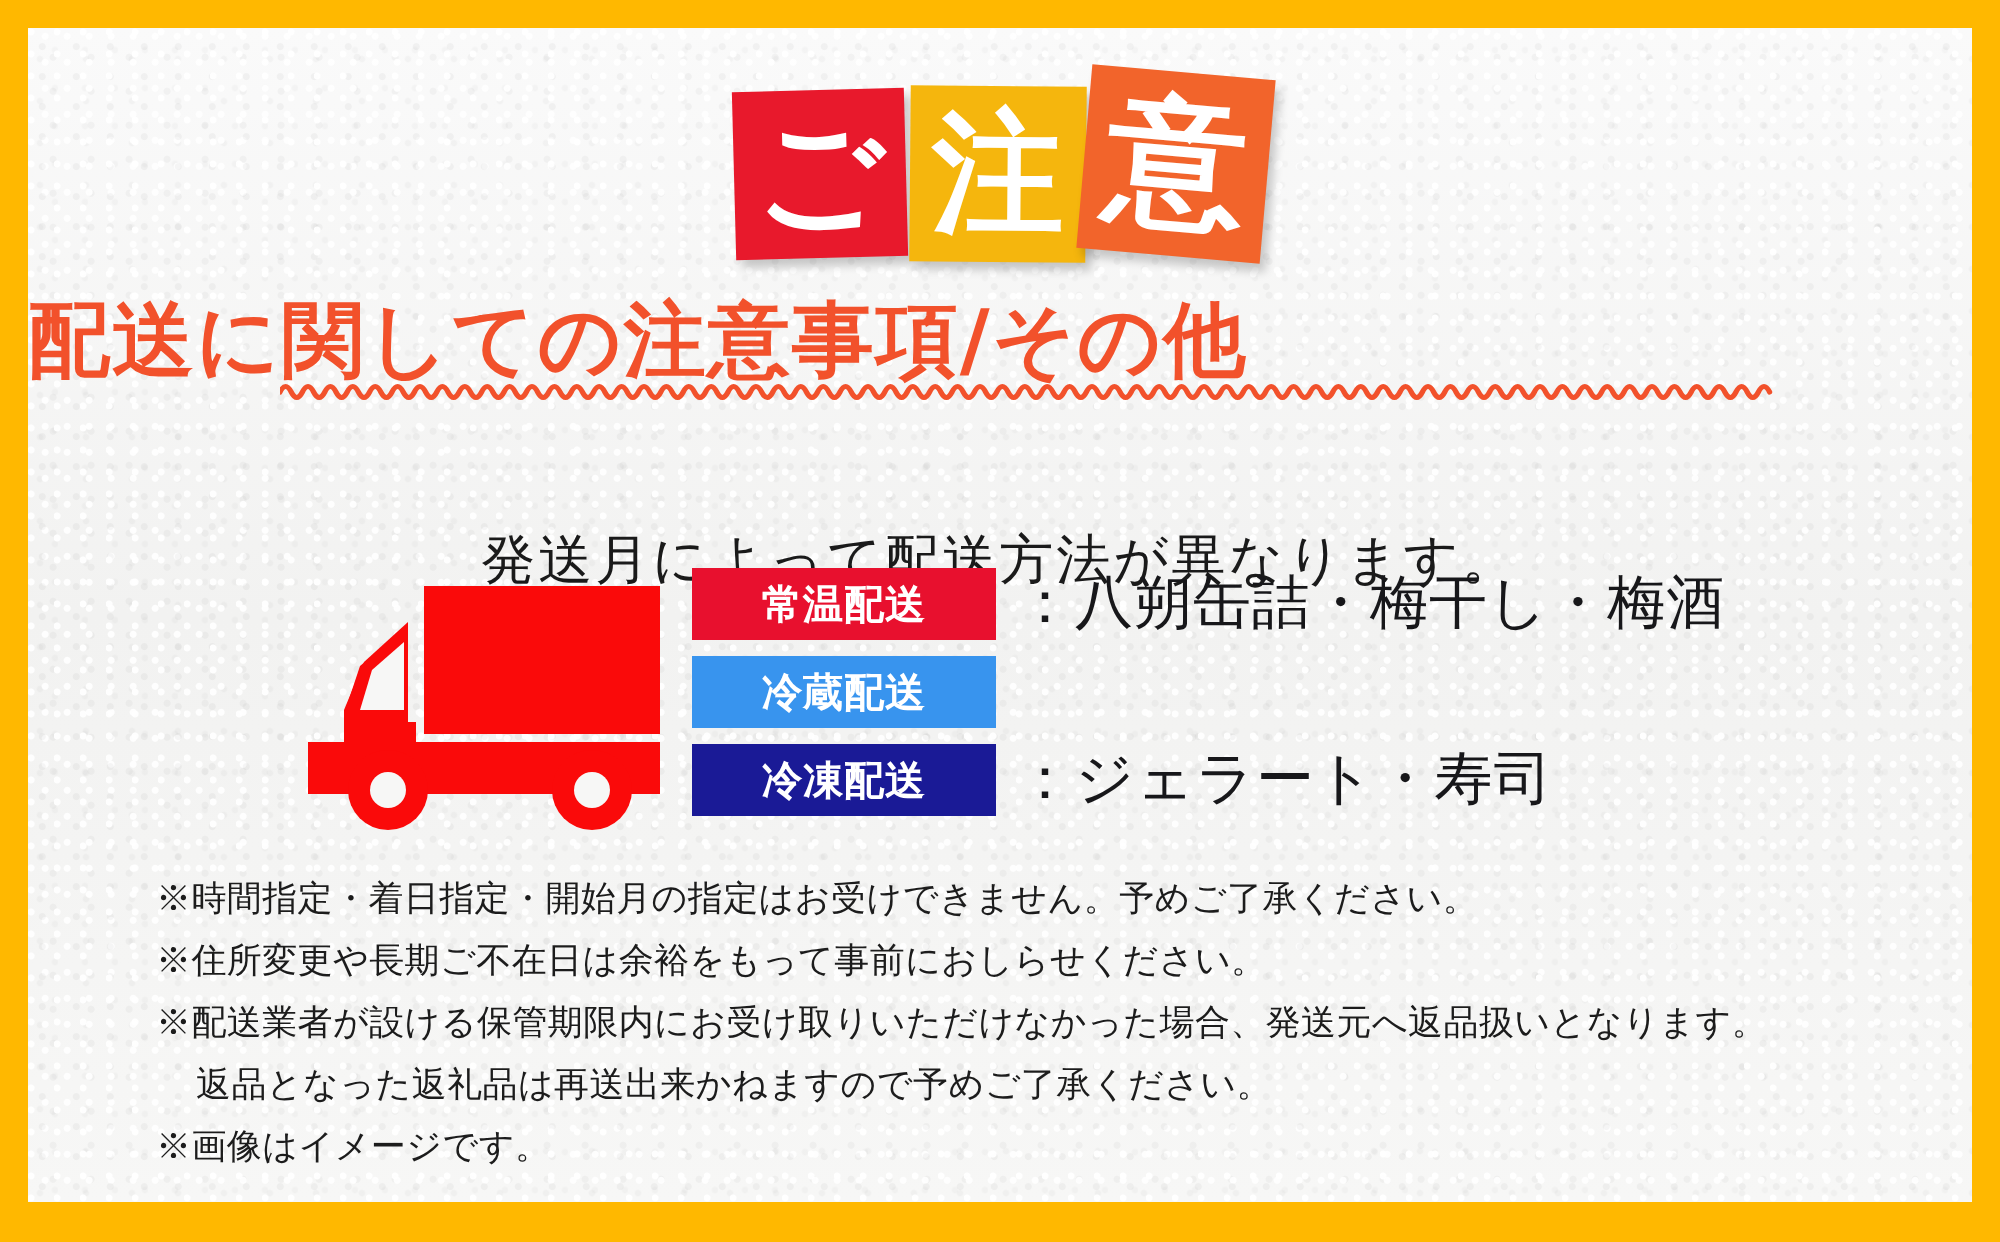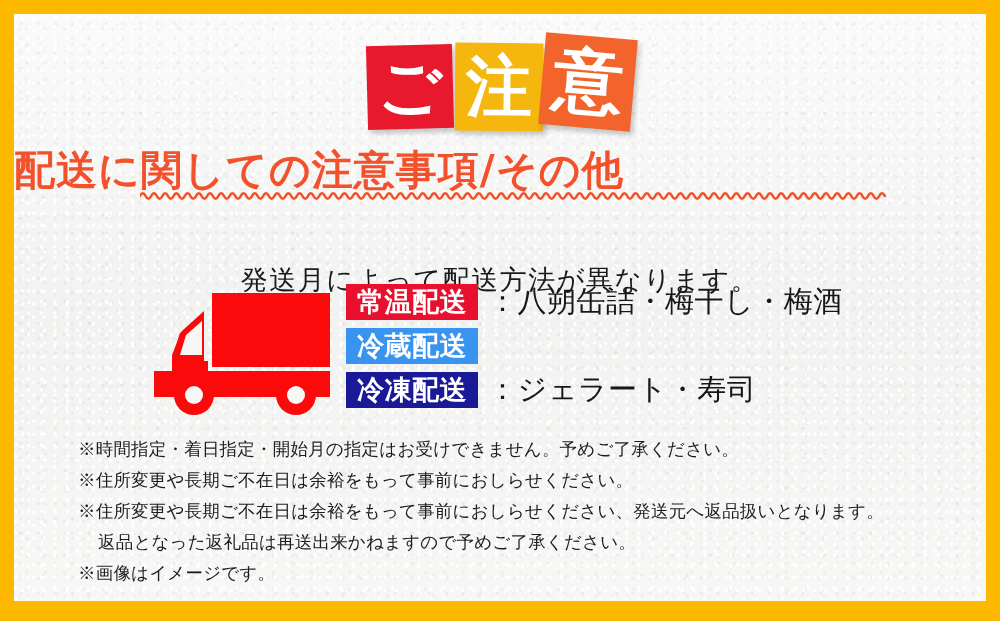--- a/index.html
+++ b/index.html
@@ -145,24 +145,24 @@
   }
   .delivery-row {
     display: flex;
     align-items: center;
     height: 44px;
   }
   .delivery-badge {
     display: flex;
     align-items: center;
     justify-content: center;
-    width: 132px;
+    width: 152px;
     height: 36px;
     color: #FFFFFF;
-    font-size: 27px;
+    font-size: 20px;
     font-weight: bold;
     letter-spacing: 0.5px;
     font-family: "DejaVu Sans", "Liberation Sans", sans-serif;
     white-space: nowrap;
   }
   .delivery-items {
     margin-left: 10px;
     color: #17171A;
     font-size: 29px;
     letter-spacing: 0.5px;
@@ -246,19 +246,19 @@
           <div class="delivery-badge" style="background:#1A1A96;">冷凍配送</div>
           <div class="delivery-items"><span>：</span><span>ジェラート・寿司</span></div>
         </div>
 
       </div>
     </div>
 
     <div id="footnotes">
       <div class="footnote">※時間指定・着日指定・開始月の指定はお受けできません。予めご了承ください。</div>
       <div class="footnote">※住所変更や長期ご不在日は余裕をもって事前におしらせください。</div>
-      <div class="footnote">※住所変更や長期ご不在日は余裕をもって事前におしらせください、発送元へ返品扱いとなります。</div>
+      <div class="footnote">※配送業者が設ける保管期限内にお受け取りいただけなかった場合、発送元へ返品扱いとなります。</div>
       <div class="footnote indented">返品となった返礼品は再送出来かねますので予めご了承ください。</div>
       <div class="footnote">※画像はイメージです。</div>
     </div>
 
   </div>
 </div>
 
 </body></html>

